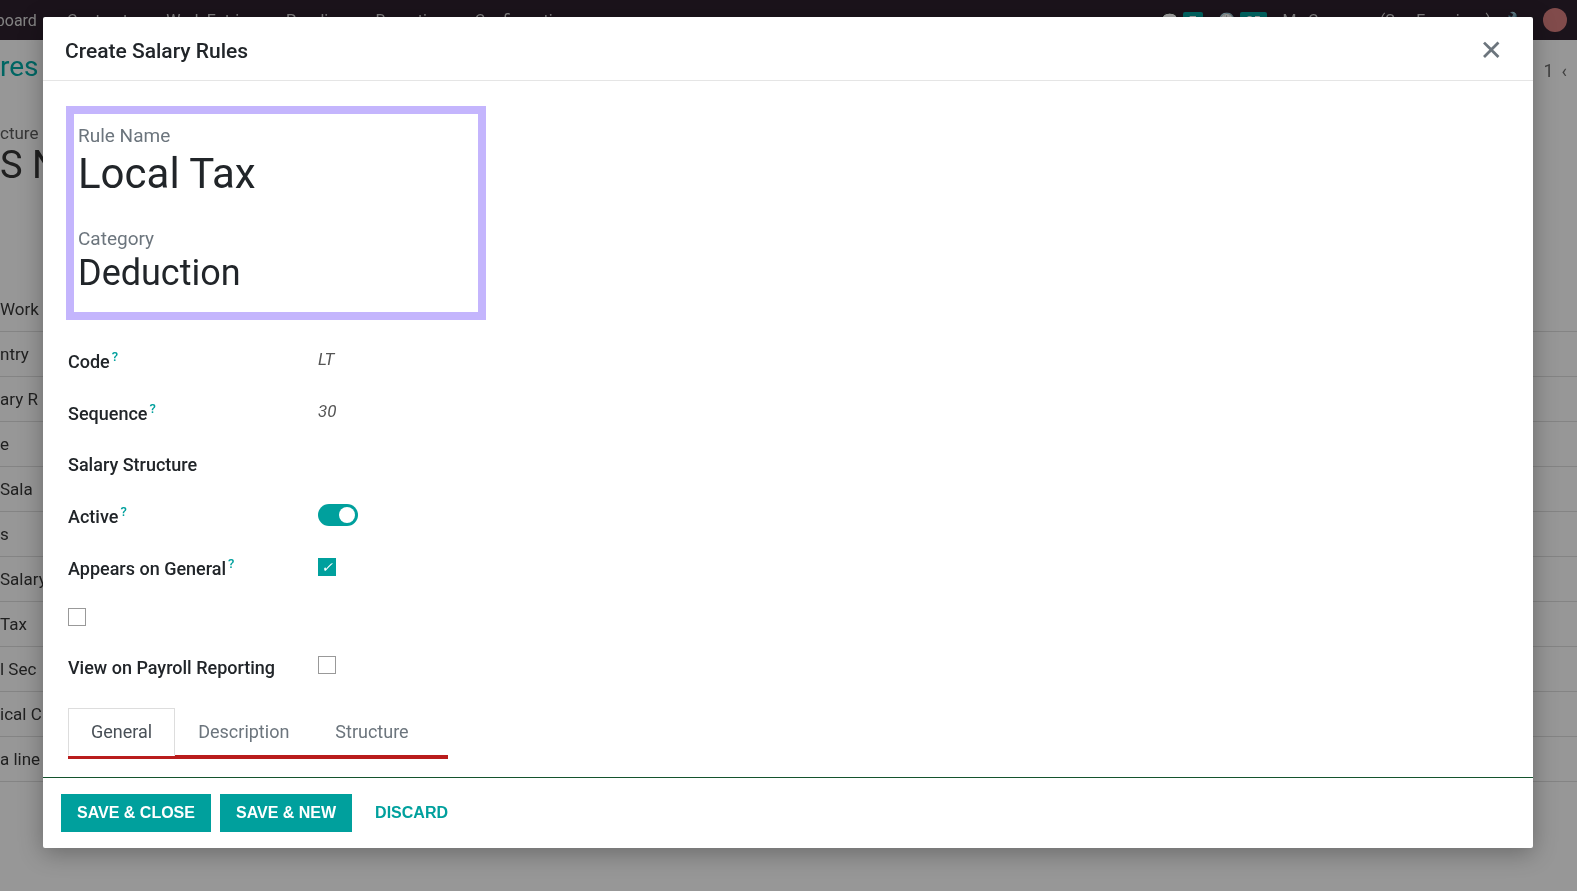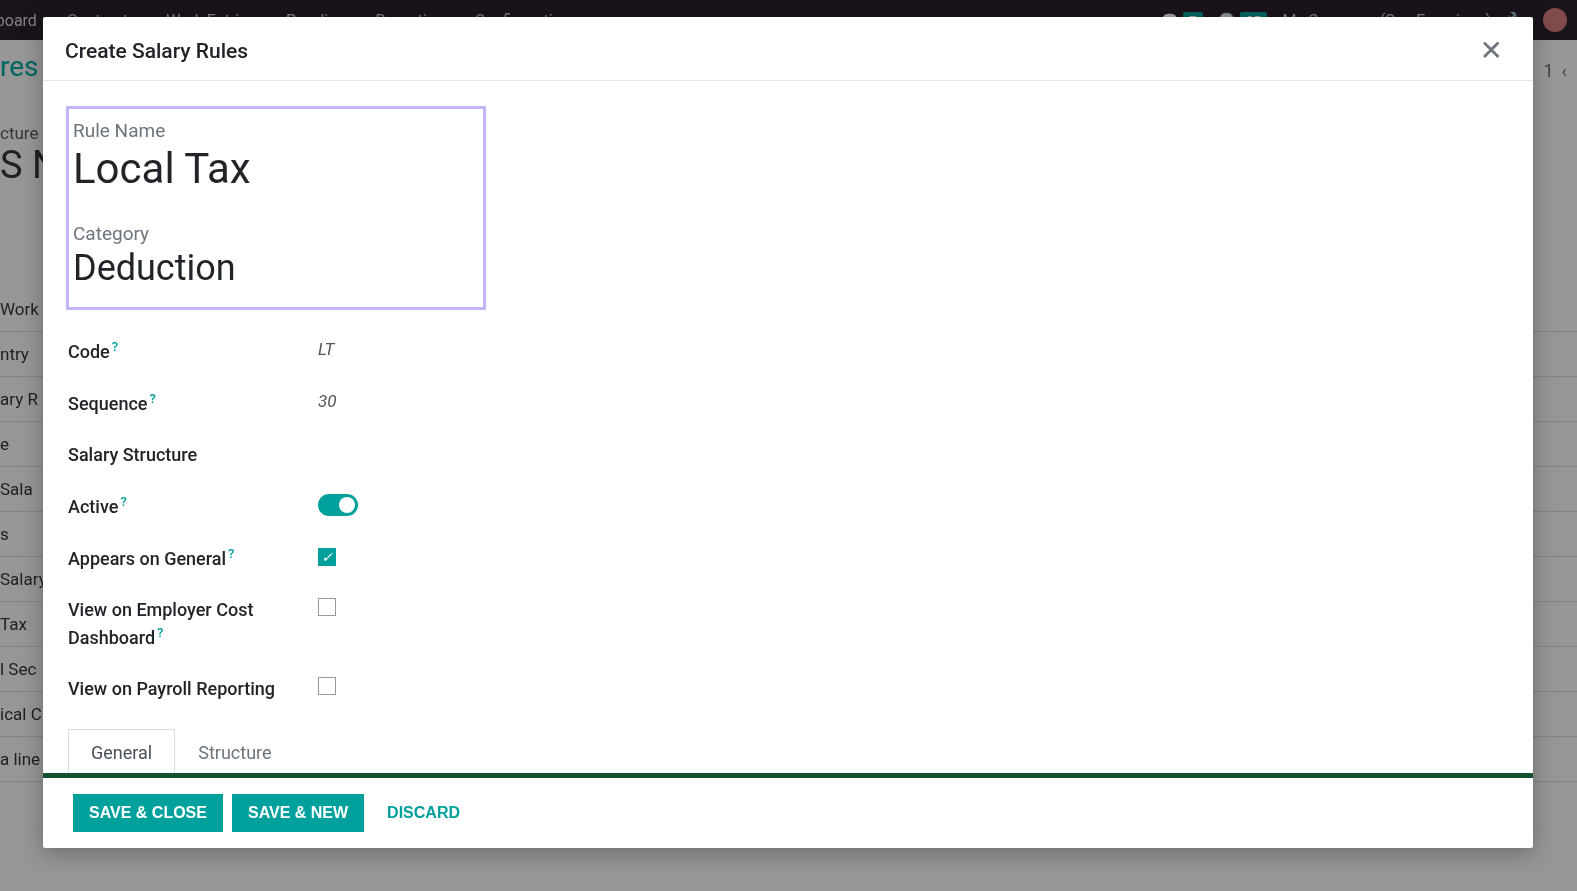--- a/index.html
+++ b/index.html
@@ -122,21 +122,21 @@
     overflow-y: scroll;
     padding: 25px;
     position: relative;
   }
   .modal-body::-webkit-scrollbar { width: 17px; }
   .modal-body::-webkit-scrollbar-track { background: #f1f1f1; }
   .modal-body::-webkit-scrollbar-thumb { background: #c1c1c1; }
   .modal-body::-webkit-scrollbar-button { background: #f1f1f1; height: 17px; display:block;}
   
   .highlight-box {
-    border: 3px solid #c4b5fd;
+    border: 8px solid #c4b5fd;
     padding: 10px 10px 10px 0;
     width: 420px;
     margin-bottom: 15px;
     margin-left: -2px;
   }
   .field-group { margin-bottom: 8px; padding-left: 4px;}
   .rule-name-label {
     font-size: 19px;
     color: #6c757d;
     margin-bottom: 2px;
@@ -237,22 +237,22 @@
   }
   .tab.active {
     color: #495057;
     border: 1px solid #ddd;
     border-bottom: 1px solid #fff;
     background: #fff;
     margin-bottom: -1px;
   }
   
   .modal-footer {
-    padding: 16px 30px;
-    border-top: 5px solid #14532d;
+    padding: 16px 18px;
+    border-top: 1px solid #14532d;
     display: flex;
     gap: 9px;
     align-items: center;
   }
   .btn {
     padding: 10px 16px;
     font-size: 16px;
     font-weight: 600;
     border: none;
     cursor: pointer;
@@ -348,31 +348,31 @@
           <div class="form-label"><span>Active</span><span class="help-mark">?</span></div>
           <div class="form-value">
               <div class="toggle"></div>
             </div>
         </div>
         <div class="form-row">
           <div class="form-label"><span>Appears on General</span><span class="help-mark">?</span></div>
           <div class="form-value"><div class="checkbox checked">✓</div></div>
         </div>
         <div class="form-row">
-          <div class="form-label" style="width:250px;"><span>View on Employer Cost Dashboard</span><span class="help-mark">?</span></div>
           <div class="form-value"><div class="checkbox"></div></div>
         </div>
         <div class="form-row">
           <div class="form-label">View on Payroll Reporting</div>
           <div class="form-value"><div class="checkbox"></div></div>
         </div>
       </div>
 
       <div class="tabs">
         <div class="tab active">General</div>
+        <div class="tab">Description</div>
         <div class="tab">Structure</div>
       </div>
       <div style="height:40px;"></div>
     </div>
     <div class="modal-footer">
       <button class="btn btn-primary">SAVE &amp; CLOSE</button>
       <button class="btn btn-primary">SAVE &amp; NEW</button>
       <button class="btn btn-link">DISCARD</button>
     </div>
   </div>

